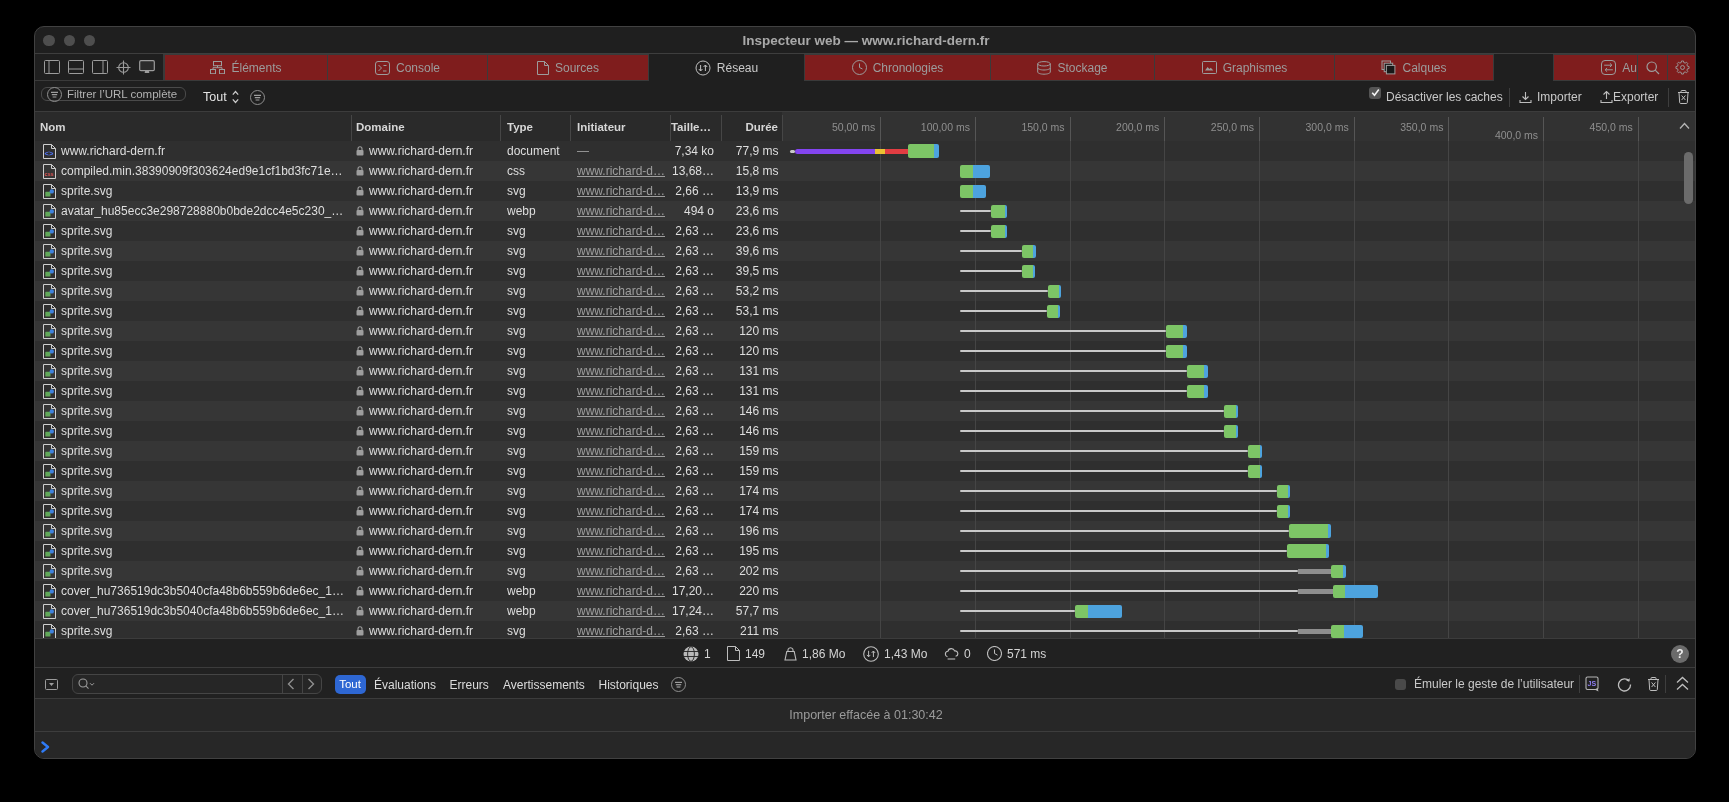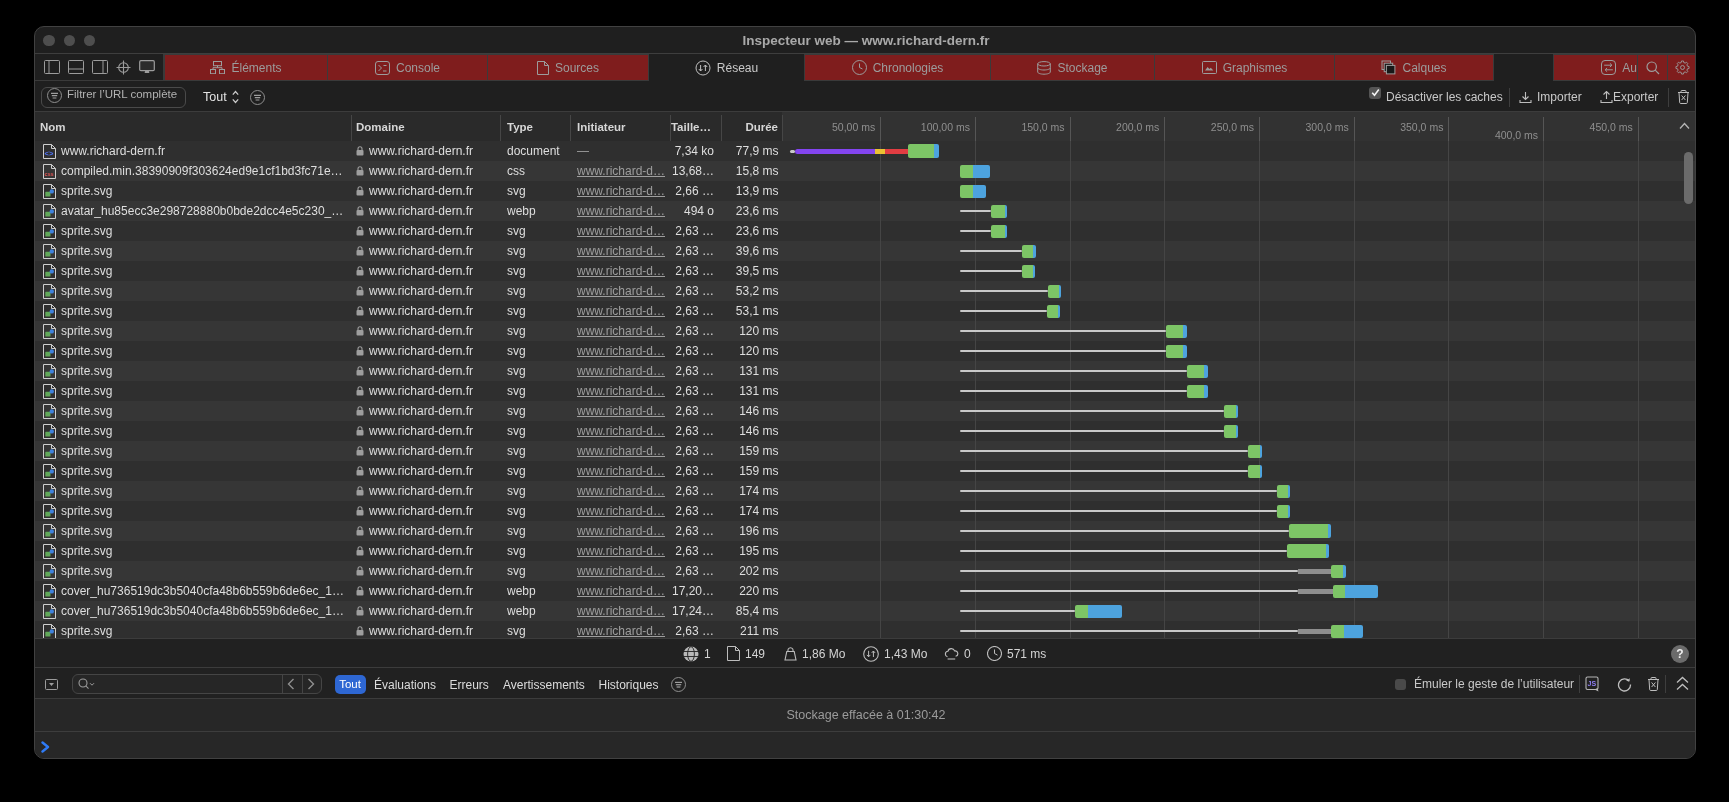--- a/index.html
+++ b/index.html
@@ -124,21 +124,21 @@
         <circle cx="5.7" cy="5.7" r="4.7" fill="none" stroke="#9c9c9c" stroke-width="1.2"></circle>
         <line x1="9.2" y1="9.2" x2="13" y2="13" stroke="#9c9c9c" stroke-width="1.2"></line>
       </svg>
     </div>
 <div class="tab" style="left:1632px;width:30px;">
       <svg width="15" height="15" viewBox="0 0 16 16">
         <path d="M8 1 l1 0 .4 1.7 1.4.6 1.5-.9 1.3 1.3 -.9 1.5 .6 1.4 1.7.4 0 2 -1.7.4 -.6 1.4 .9 1.5 -1.3 1.3 -1.5 -.9 -1.4.6 -.4 1.7 -2 0 -.4 -1.7 -1.4 -.6 -1.5.9 -1.3 -1.3 .9 -1.5 -.6 -1.4 -1.7 -.4 0 -2 1.7 -.4 .6 -1.4 -.9 -1.5 1.3 -1.3 1.5.9 1.4 -.6 .4 -1.7 z" fill="none" stroke="#9c9c9c"></path>
         <circle cx="8" cy="8" r="2.1" fill="none" stroke="#9c9c9c"></circle>
       </svg>
     </div>
-<div class="abs" style="left:6px;top:60px;width:145px;height:21px;border:1px solid #4a4a4a;border-radius:6px;display:flex;gap:5px;padding-left:5px;color:#b2b2b2;font-size:11.5px;">
+<div class="abs" style="left:6px;top:60px;width:145px;height:14px;border:1px solid #4a4a4a;border-radius:6px;display:flex;align-items:center;gap:5px;padding-left:5px;color:#b2b2b2;font-size:11.5px;">
       <svg width="15" height="15" viewBox="0 0 15 15">
         <circle cx="7.5" cy="7.5" r="7" fill="none" stroke="#8f8f8f"></circle>
         <line x1="4" y1="5.4" x2="11" y2="5.4" stroke="#9e9e9e" stroke-width="1.2"></line>
         <line x1="4.8" y1="7.7" x2="10.2" y2="7.7" stroke="#9e9e9e" stroke-width="1.2"></line>
         <line x1="5.6" y1="10" x2="9.4" y2="10" stroke="#9e9e9e" stroke-width="1.2"></line>
       </svg>
       <span>Filtrer l’URL complète</span>
     </div>
 <div class="abs" style="left:168px;top:60px;height:21px;line-height:21px;color:#e4e4e4;font-size:12.5px;font-weight:500;">Tout</div>
 <svg class="abs" style="left:197px;top:63px;" width="7" height="14" viewBox="0 0 7 14">
@@ -841,21 +841,21 @@
 <div class="abs" style="left:321px;top:5px;">
           <svg width="8" height="10" viewBox="0 0 8 10">
             <rect x="0.5" y="4" width="7" height="5.5" rx="1" fill="#9e9e9e"></rect>
             <path d="M2 4.2 V2.8 a2 2 0 0 1 4 0 V4.2" fill="none" stroke="#9e9e9e" stroke-width="1.1"></path>
           </svg>
         </div>
 <div class="cell" style="left:334px;">www.richard-dern.fr</div>
 <div class="cell" style="left:472px;">webp</div>
 <div class="cell lnk" style="left:542px;">www.richard-d…</div>
 <div class="cell" style="left:586px;width:93px;text-align:right;">17,24…</div>
-<div class="cell" style="left:650px;width:93.5px;text-align:right;">85,4 ms</div>
+<div class="cell" style="left:650px;width:93.5px;text-align:right;">57,7 ms</div>
 <div class="seg" style="left:925.0px;top:9.0px;width:115.0px;height:2px;background:#c9c9c9;border-radius:1.5px;"></div>
 <div class="seg" style="left:1040.0px;top:3.5px;width:13.0px;height:13px;background:#7dc566;border-radius:2px 0 0 2px;"></div>
 <div class="seg" style="left:1053.0px;top:3.5px;width:33.5px;height:13px;background:#4da3de;border-radius:0 2px 2px 0;"></div>
 </div>
 <div class="row" style="top:480px;">
 <div class="abs" style="left:8px;top:2.5px;">
           <svg width="13" height="15" viewBox="0 0 13 15">
             <path d="M0.5 0.5 h8 l4 4 v10 h-12 z" fill="none" stroke="#cfcfcf"></path>
             <path d="M8.5 0.5 v4 h4" fill="none" stroke="#cfcfcf"></path>
             <rect x="2.3" y="7.8" width="5.2" height="4.8" rx="0.7" fill="#61a859"></rect>
@@ -980,18 +980,18 @@
           <path d="M2 2.5 l0.7 10.2 a1 1 0 0 0 1 .8 h5.6 a1 1 0 0 0 1 -.8 L11 2.5" fill="none" stroke="#bdbdbd"></path>
           <path d="M4.6 5.5 l3.8 4.5 M8.4 5.5 l-3.8 4.5" fill="none" stroke="#bdbdbd"></path>
         </svg>
       </div>
 <div class="abs" style="left:1630px;top:7px;width:1px;height:18px;background:#3e3e3e;"></div>
 <svg class="abs" style="left:1641px;top:8px;" width="13" height="16" viewBox="0 0 13 16">
         <path d="M1 6.5 L6.5 1.5 L12 6.5 M1 13.5 L6.5 8.5 L12 13.5" fill="none" stroke="#bdbdbd" stroke-width="1.3"></path>
       </svg>
 </div>
 <div class="abs" style="left:0;top:672px;width:1662px;height:61px;background:#272727;">
-<div class="abs" style="left:0;top:0;width:1662px;height:31px;line-height:33px;text-align:center;color:#9b9b9b;font-size:12.5px;">Stockage effacée à 01:30:42</div>
+<div class="abs" style="left:0;top:0;width:1662px;height:31px;line-height:33px;text-align:center;color:#9b9b9b;font-size:12.5px;">Importer effacée à 01:30:42</div>
 <div class="abs" style="left:0;top:31.5px;width:1662px;height:1px;background:#3d3d3d;"></div>
 <svg class="abs" style="left:6px;top:41.5px;" width="9" height="12" viewBox="0 0 9 12">
         <path d="M1.5 1.5 l5.5 4.5 -5.5 4.5" fill="none" stroke="#2f7bf6" stroke-width="2.4" stroke-linecap="round" stroke-linejoin="round"></path>
       </svg>
 </div>
 </div>
 </body></html>

